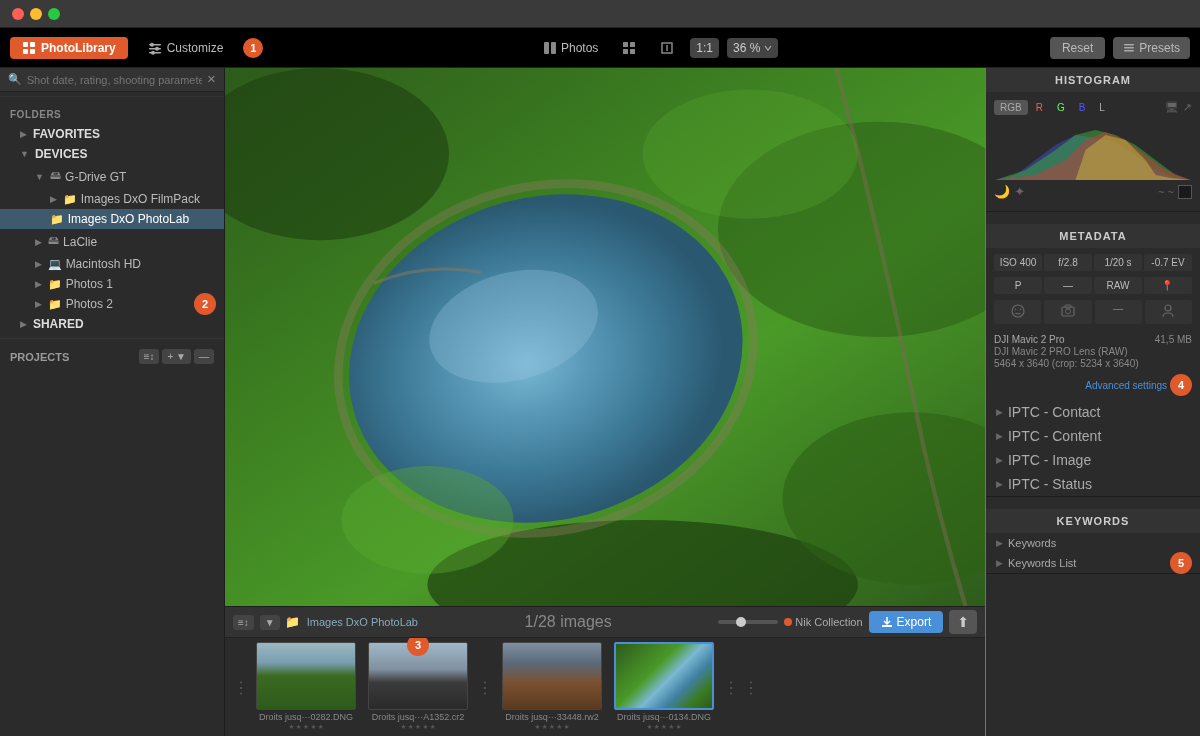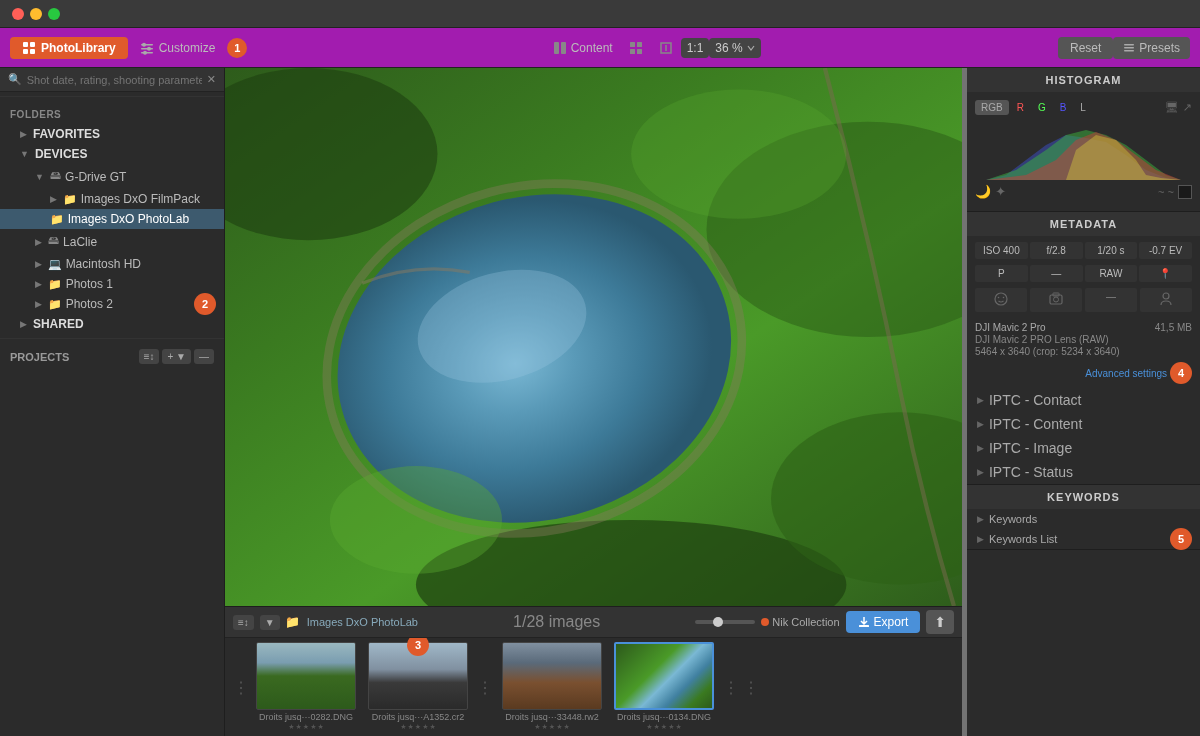--- a/index.html
+++ b/index.html
@@ -8,21 +8,21 @@
     
     .titlebar { background: #3a3a3a; height: 28px; display: flex; align-items: center; justify-content: center; position: relative; border-bottom: 1px solid #222; flex-shrink: 0; }
     .titlebar-dots { position: absolute; left: 12px; display: flex; gap: 6px; }
     .dot { width: 12px; height: 12px; border-radius: 50%; }
     .dot-red { background: #ff5f57; }
     .dot-yellow { background: #febc2e; }
     .dot-green { background: #28c840; }
     .titlebar-title { font-size: 11px; color: #bbb; }
 
     
-    .toolbar { background: #a21caf; height: 40px; display: flex; align-items: center; padding: 0 10px; gap: 0; border-bottom: 1px solid #222; flex-shrink: 0; }
+    .toolbar { background: #000000; height: 40px; display: flex; align-items: center; padding: 0 10px; gap: 8px; border-bottom: 1px solid #222; flex-shrink: 0; }
     .toolbar-tab { background: #e05a2b; color: white; padding: 4px 12px; border-radius: 4px; font-size: 12px; font-weight: 600; display: flex; align-items: center; gap: 5px; cursor: pointer; }
     .toolbar-tab-inactive { background: transparent; color: #bbb; padding: 4px 12px; border-radius: 4px; font-size: 12px; display: flex; align-items: center; gap: 5px; cursor: pointer; }
     .badge-1 { background: #e05a2b; color: white; border-radius: 50%; width: 20px; height: 20px; display: flex; align-items: center; justify-content: center; font-size: 11px; font-weight: bold; flex-shrink: 0; }
     .toolbar-spacer { flex: 1; }
     .toolbar-btn { background: transparent; border: none; color: #bbb; font-size: 12px; cursor: pointer; display: flex; align-items: center; gap: 4px; padding: 3px 8px; border-radius: 4px; }
     .reset-btn { background: #555; border: none; color: #bbb; font-size: 12px; padding: 4px 12px; border-radius: 4px; cursor: pointer; }
     .presets-btn { background: #555; border: none; color: #bbb; font-size: 12px; padding: 4px 10px; border-radius: 4px; cursor: pointer; display: flex; align-items: center; gap: 4px; }
     .zoom-selector { background: #444; border: none; color: #ccc; font-size: 12px; padding: 3px 6px; border-radius: 4px; display: flex; align-items: center; gap: 4px; }
 
     
@@ -82,21 +82,21 @@
     .film-thumb.selected { border: 2px solid #4a90d9; }
     .film-name { font-size: 9px; color: #888; text-align: center; margin-top: 2px; max-width: 100px; overflow: hidden; text-overflow: ellipsis; white-space: nowrap; }
     .film-stars { display: flex; gap: 1px; margin-top: 1px; }
     .star { color: #555; font-size: 7px; }
     .film-dots-left, .film-dots-right { color: #555; font-size: 16px; display: flex; align-items: center; cursor: pointer; }
 
     
     .badge-3 { position: absolute; top: -8px; left: 50%; transform: translateX(-50%); background: #e05a2b; color: white; border-radius: 50%; width: 22px; height: 22px; display: flex; align-items: center; justify-content: center; font-size: 11px; font-weight: bold; z-index: 10; }
 
     
-    .right-panel { width: 238px; background: #2b2b2b; border-left: 5px solid #737373; display: flex; flex-direction: column; overflow-y: auto; flex-shrink: 0; }
+    .right-panel { width: 215px; background: #2b2b2b; border-left: 1px solid #737373; display: flex; flex-direction: column; overflow-y: auto; flex-shrink: 0; gap: 12px; }
     .panel-section { border-bottom: 1px solid #1e1e1e; }
     .panel-header { background: #333; padding: 6px 10px; font-size: 11px; font-weight: 600; color: #ccc; text-align: center; letter-spacing: 1px; text-transform: uppercase; }
     .histogram-area { padding: 8px; position: relative; }
     .histogram-tabs { display: flex; gap: 2px; margin-bottom: 5px; align-items: center; }
     .hist-tab { padding: 2px 6px; font-size: 10px; border-radius: 3px; cursor: pointer; }
     .hist-tab.active { background: #555; color: white; }
     .hist-tab.rgb { color: #aaa; }
     .hist-tab.r { color: #f55; }
     .hist-tab.g { color: #5f5; }
     .hist-tab.b { color: #55f; }
@@ -177,21 +177,21 @@
       </svg>
     <span>Customize</span>
   </div>
   <div class="badge-1">1</div>
   <div class="toolbar-spacer"></div>
   <div class="toolbar-btn">
     <svg width="14" height="14" viewBox="0 0 14 14">
         <rect x="1" y="1" width="5" height="12" fill="#888" rx="1"></rect>
         <rect x="8" y="1" width="5" height="12" fill="#888" rx="1"></rect>
       </svg>
-    <span>Content</span>
+    <span>Photos</span>
   </div>
   <div class="toolbar-btn">
     <svg width="14" height="14" viewBox="0 0 14 14">
         <rect x="1" y="1" width="5" height="5" fill="#888" rx="0.5"></rect>
         <rect x="8" y="1" width="5" height="5" fill="#888" rx="0.5"></rect>
         <rect x="1" y="8" width="5" height="5" fill="#888" rx="0.5"></rect>
         <rect x="8" y="8" width="5" height="5" fill="#888" rx="0.5"></rect>
       </svg>
   </div>
   <div class="toolbar-btn">

